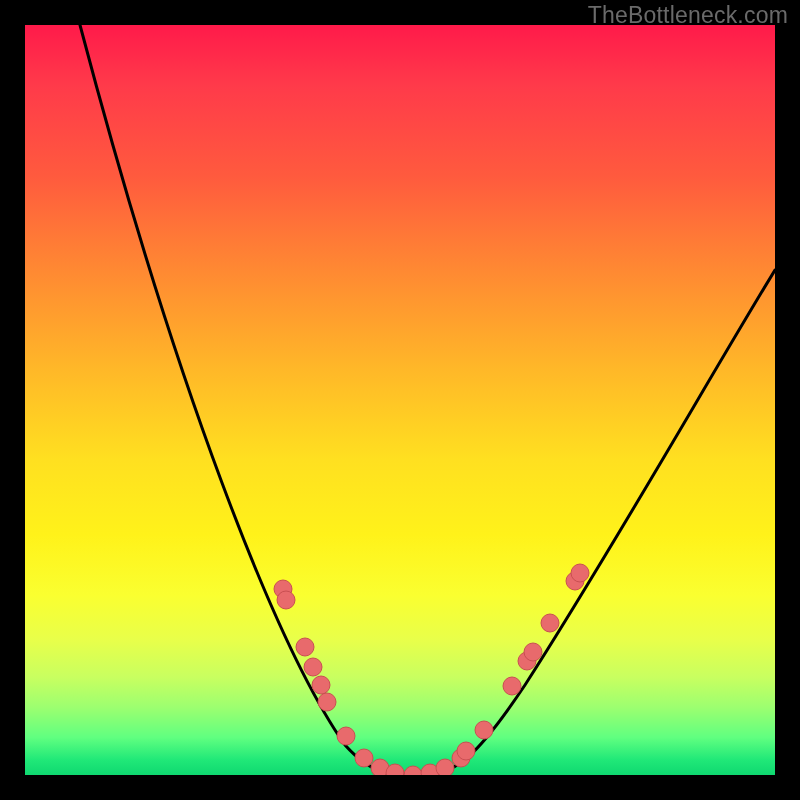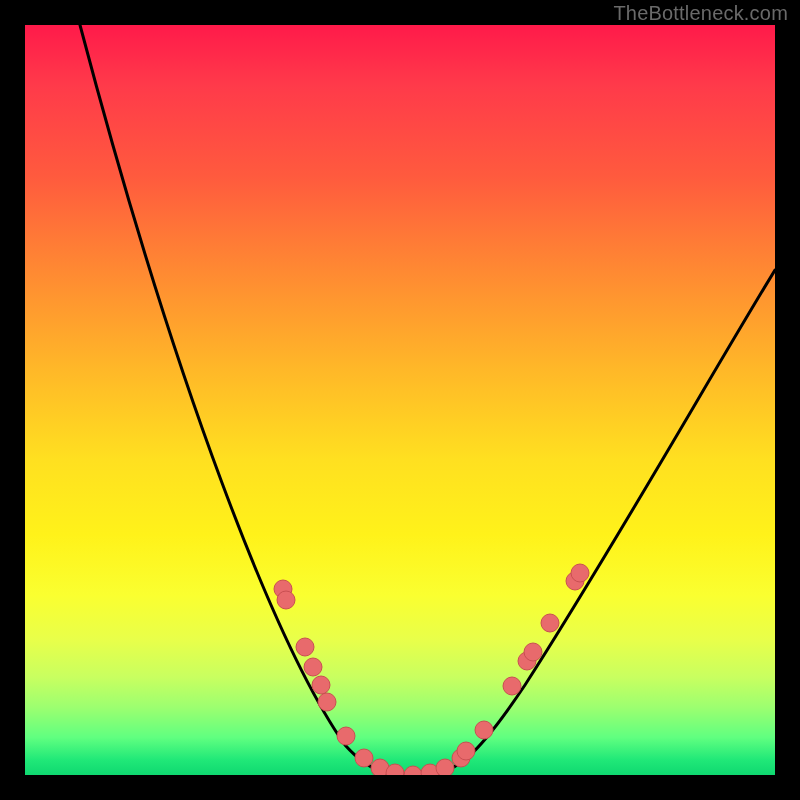--- a/index.html
+++ b/index.html
@@ -43,21 +43,21 @@
     position: absolute;
     left: 0; top: 0;
     width: 100%;
     height: 100%;
   }
   .watermark {
     position: absolute;
     top: 2px;
     right: 12px;
     color: #6a6a6a;
-    font-size: 20px;
+    font-size: 23px;
     letter-spacing: 0.2px;
     user-select: none;
   }
 </style>
 </head>
 <body>
 
 <div class="stage">
   <div class="watermark">TheBottleneck.com</div>
 

